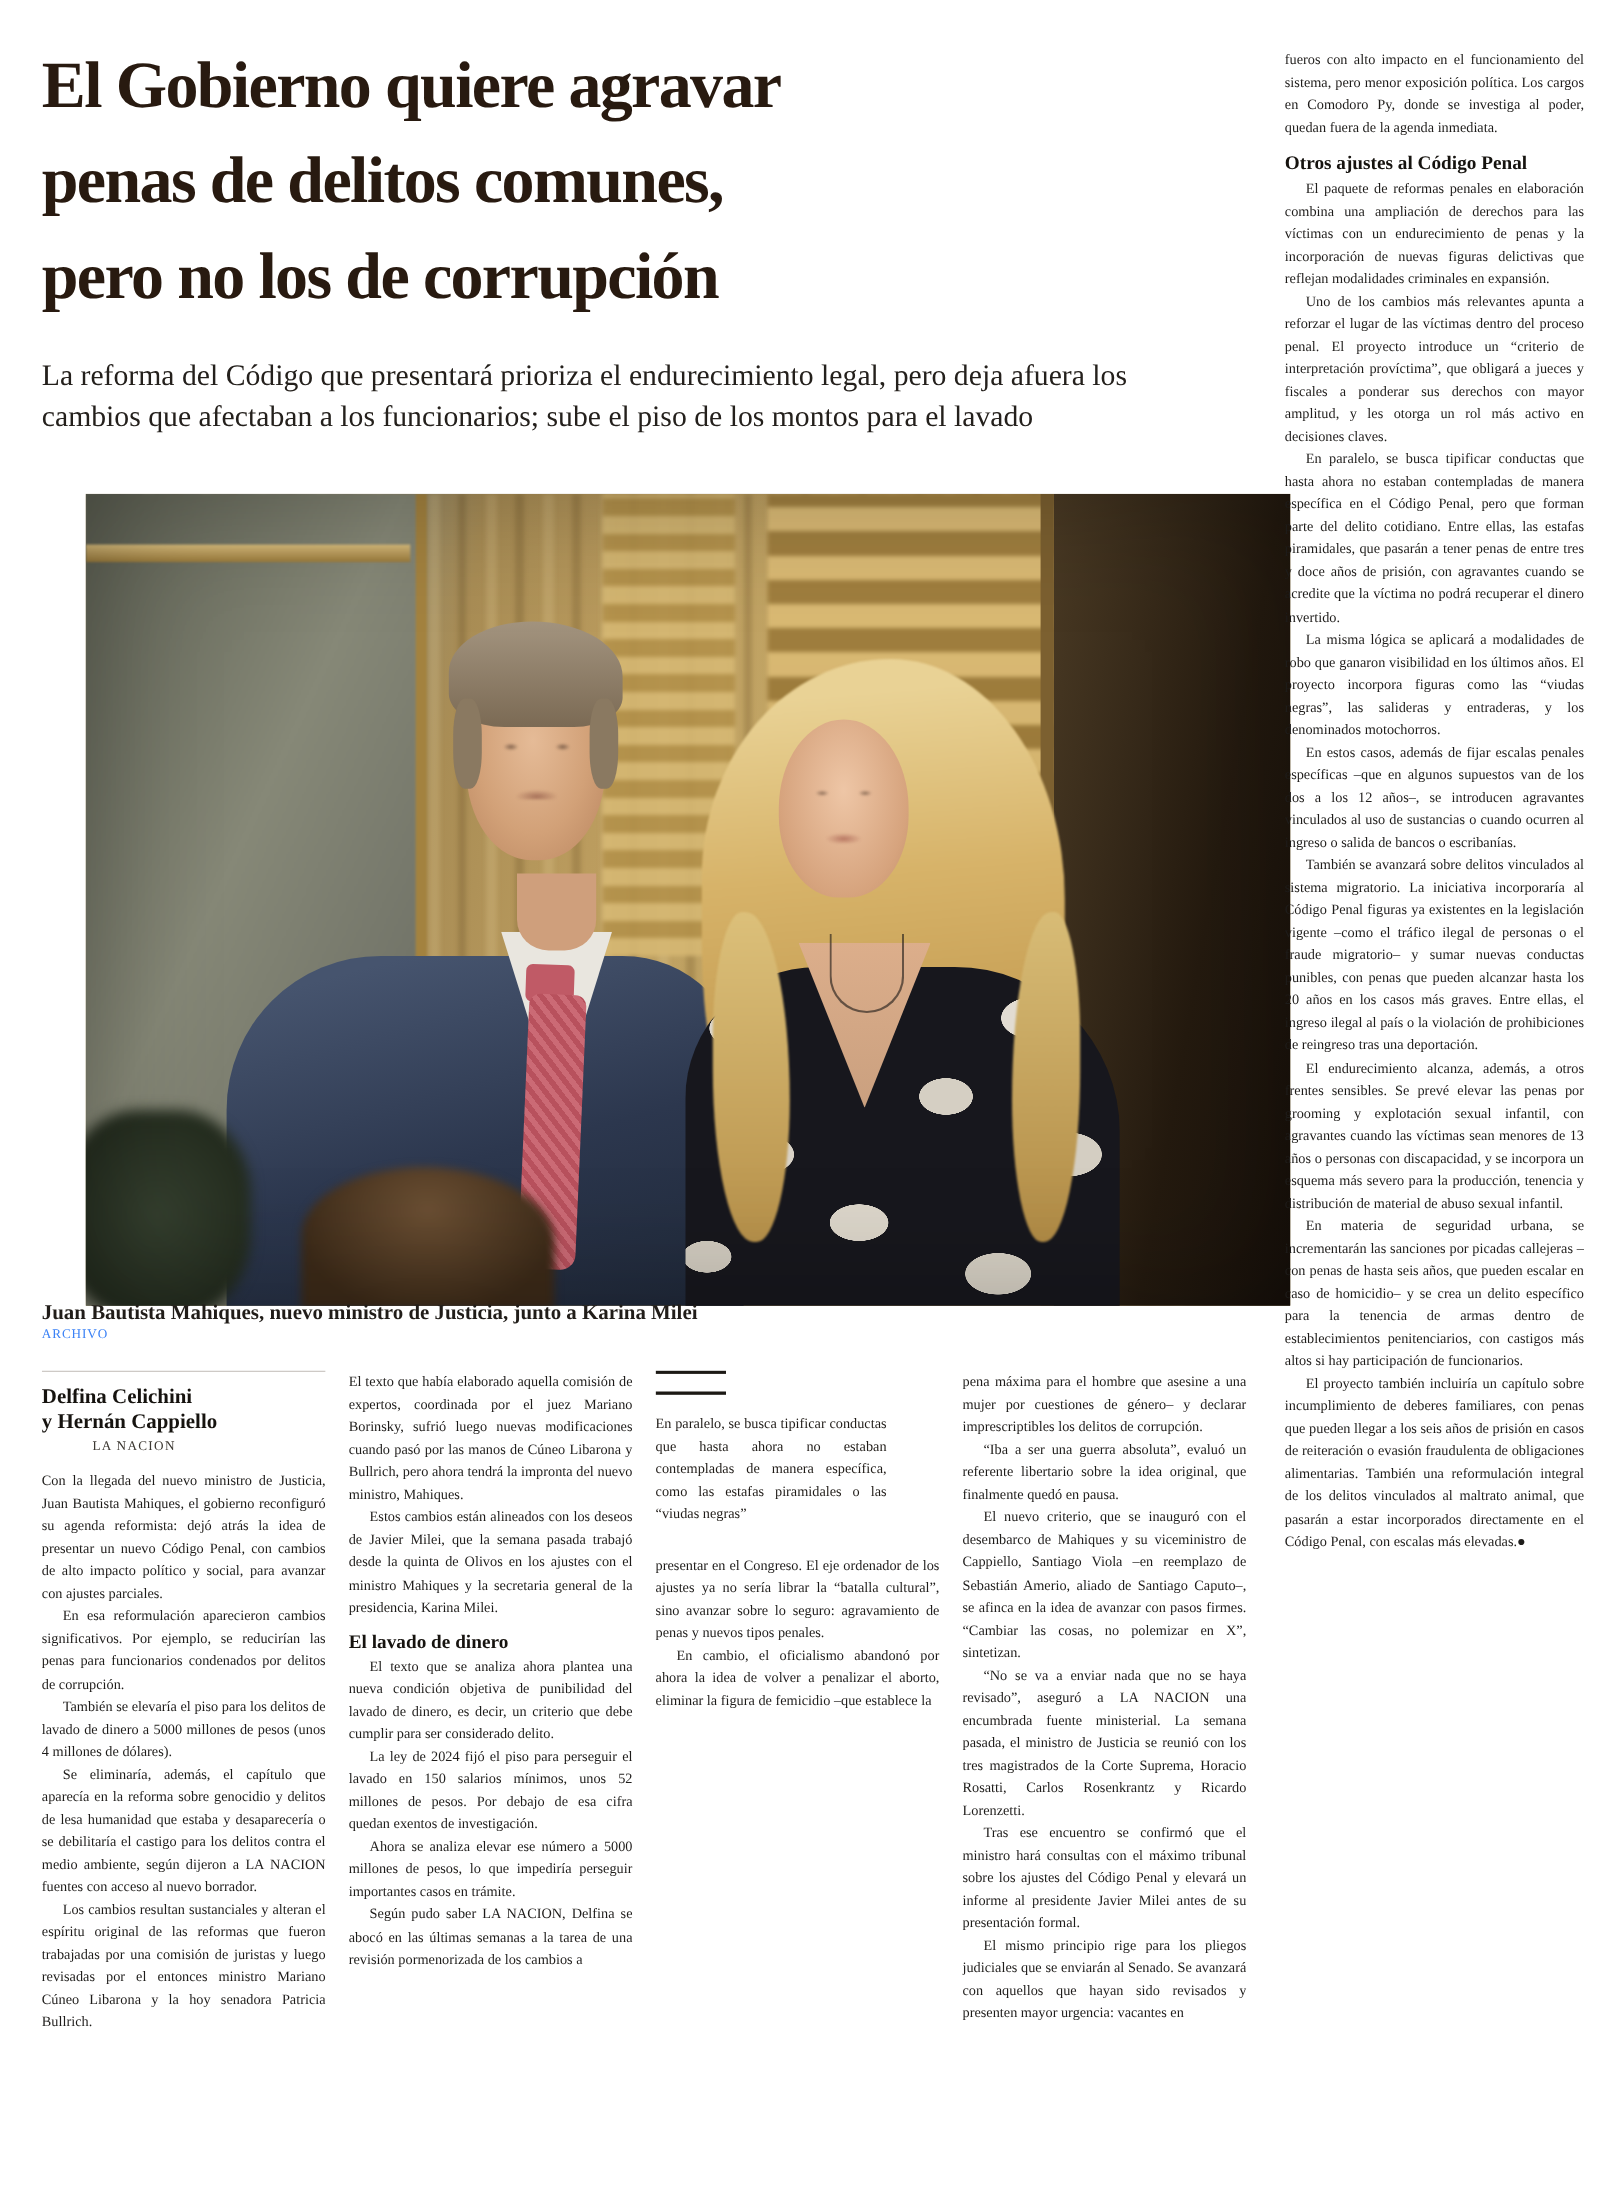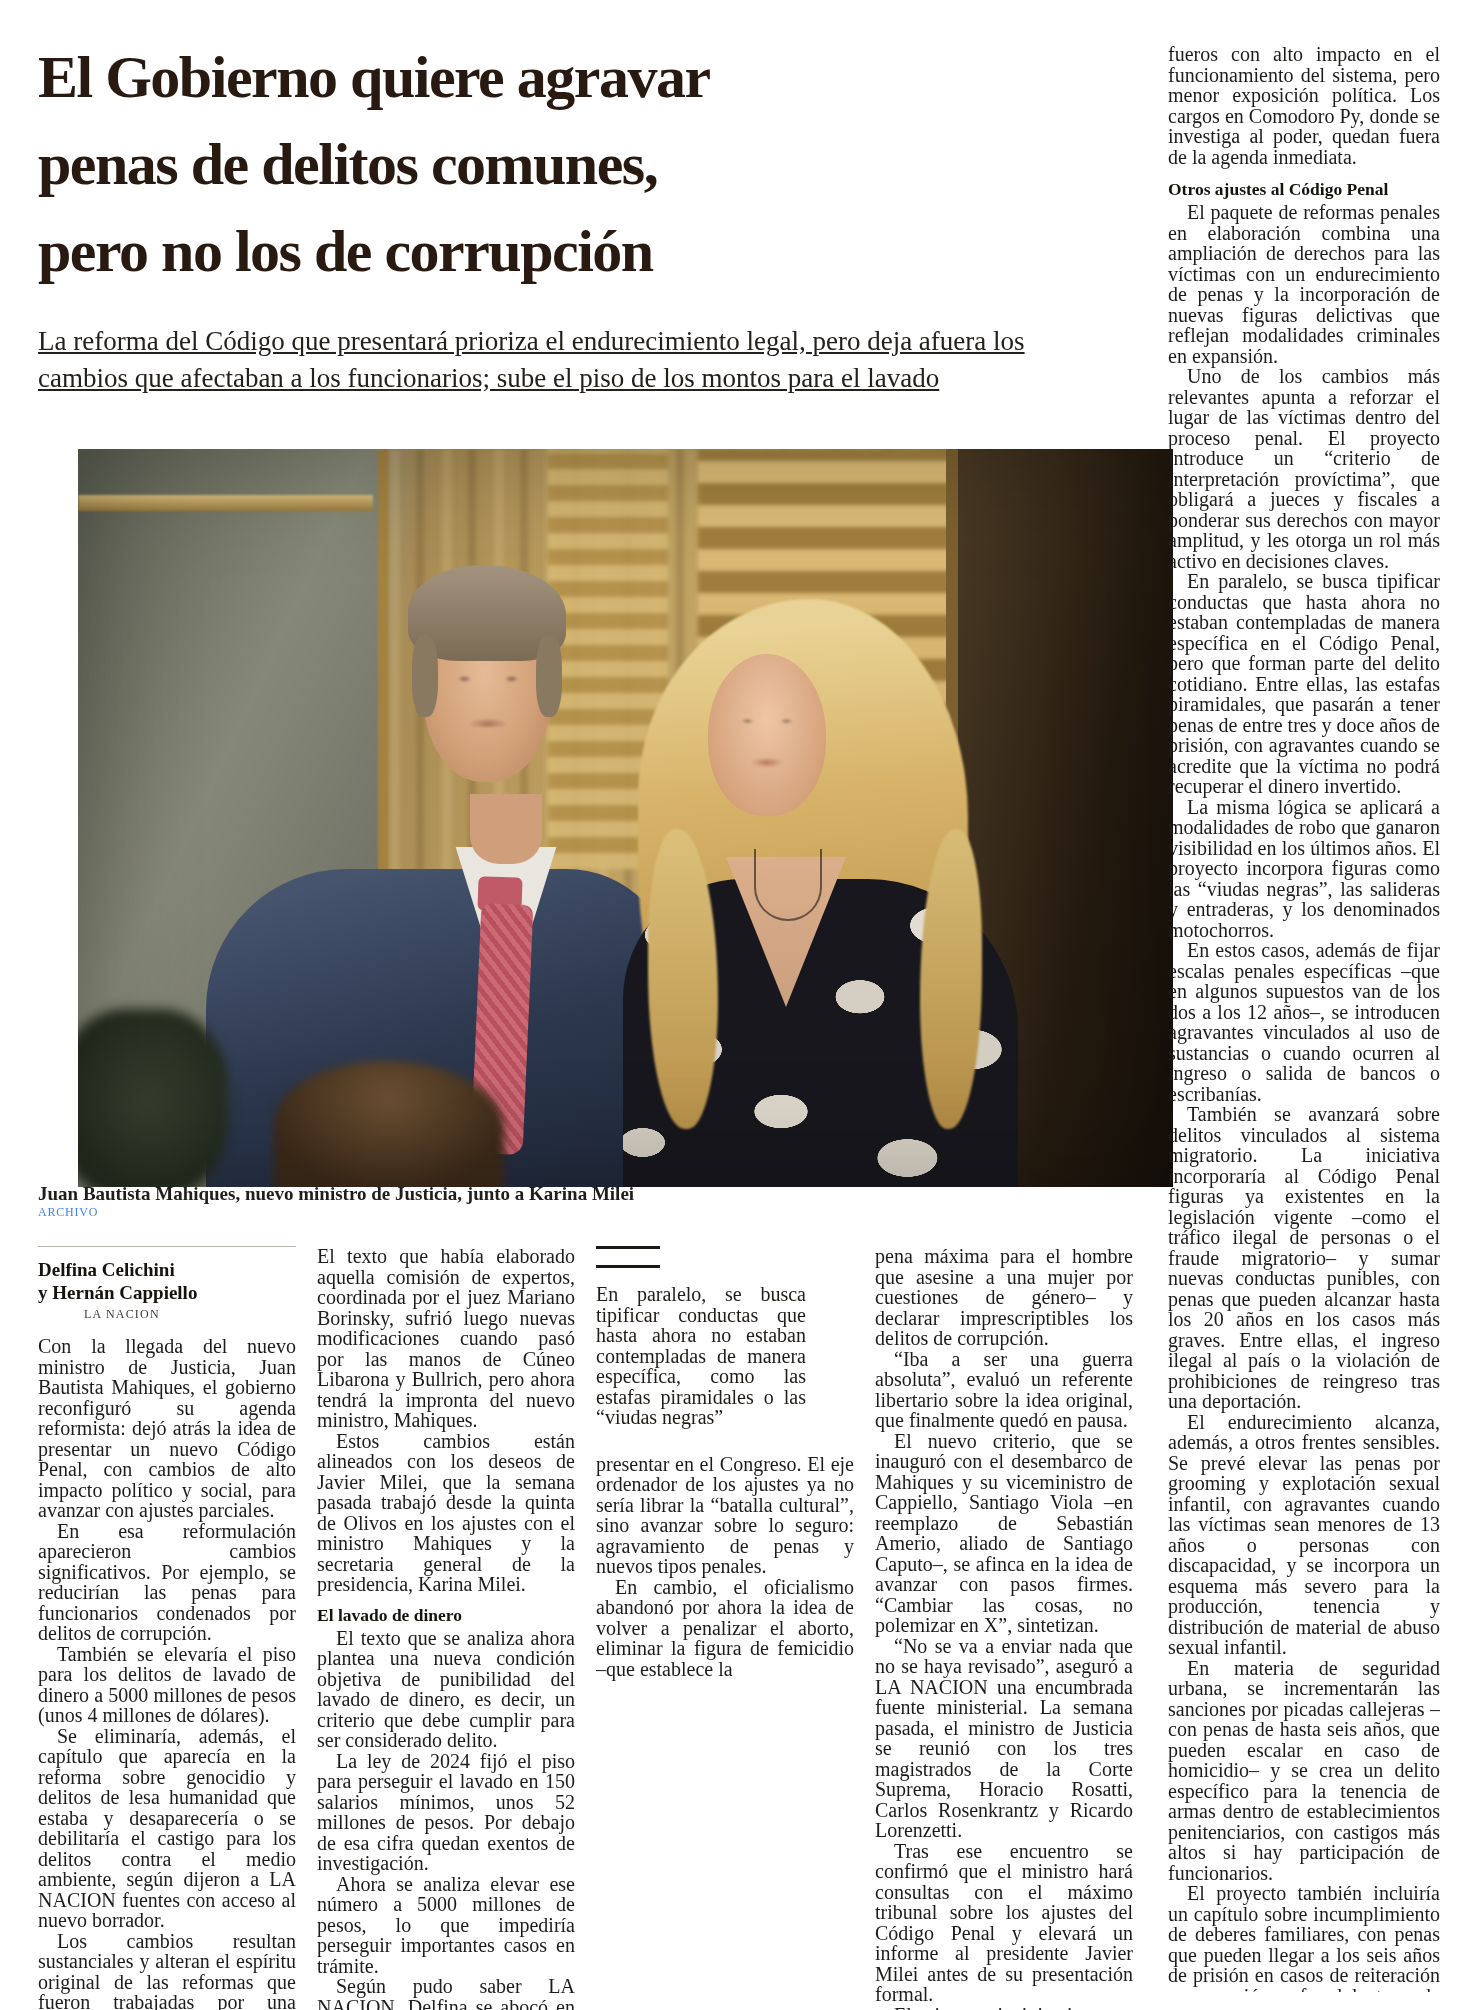--- a/index.html
+++ b/index.html
@@ -4,21 +4,21 @@
 <style>
   html,body{margin:0;padding:0;}
   body{
     width:1471px;height:2010px;position:relative;background:#ffffff;
     font-family:"Liberation Serif", serif;color:#1e1c1a;overflow:hidden;
     -webkit-font-smoothing:antialiased;
   }
   
   .head{position:absolute;left:38px;top:34px;width:1098px;}
   .hl{font-weight:700;font-size:60px;line-height:87px;letter-spacing:-1.5px;color:#281a10;}
-  .sub{margin-top:28px;font-size:27px;line-height:37px;color:#24201c;text-decoration:underline;}
+  .sub{margin-top:28px;font-size:27px;line-height:37px;color:#24201c;}
   
   .photo{position:absolute;left:38px;top:433px;width:1095px;height:738px;overflow:hidden;background:#8a7a50;}
   .photo div{position:absolute;}
   .ph-base{inset:0;background:linear-gradient(100deg,#62655a 0%,#7d7f71 14%,#8e8a74 20%,#a98d55 30%,#bb9c5e 42%,#c2a565 55%,#ad8c4c 68%,#8f6f3c 78%,#5b4629 88%,#2e2316 97%);}
   .ph-texture{inset:0;background:repeating-linear-gradient(90deg,rgba(255,235,180,.16) 0 10px,rgba(0,0,0,0) 10px 26px,rgba(70,45,10,.18) 26px 34px,rgba(0,0,0,0) 34px 52px);filter:blur(2px);}
   .ph-left{left:0;top:0;width:300px;height:100%;background:linear-gradient(115deg,#5c5f52,#868877 45%,#74766a 75%,#5e6155);border-right:10px solid #a3823f;filter:blur(1px);}
   .ph-molding{left:0;top:46px;width:295px;height:16px;background:linear-gradient(#d8bc7c,#9a7b3c);filter:blur(1px);}
   .ph-gilt-col{left:620px;top:0;width:260px;height:100%;background:repeating-linear-gradient(0deg,rgba(236,206,138,.55) 0 22px,rgba(130,98,40,.55) 22px 44px),linear-gradient(#caa75f,#97762f);filter:blur(2px);}
   .ph-gilt-panel{left:470px;top:0;width:120px;height:420px;background:repeating-linear-gradient(0deg,#d6b873 0 16px,#b3914a 16px 32px);filter:blur(2px);opacity:.9;}
   .ph-door{right:0;top:0;width:215px;height:100%;background:linear-gradient(100deg,#4a3a24,#241a0f 60%,#17100a);border-left:12px solid #7c6030;}
@@ -52,21 +52,21 @@
   .ph-fg-head{left:196px;top:612px;width:230px;height:130px;background:radial-gradient(ellipse at 50% 30%,#6b4f33,#3c2a18 75%);border-radius:48% 52% 0 0;filter:blur(4px);}
   .ph-fg-corner{left:-20px;top:560px;width:170px;height:190px;background:radial-gradient(#35402f,#1d2418);filter:blur(6px);border-radius:40%;}
   .ph-vignette{inset:0;box-shadow:inset 0 0 120px rgba(0,0,0,.28);}
   
   .caption-row{position:absolute;left:38px;top:1183px;width:1095px;display:flex;justify-content:space-between;align-items:baseline;flex-direction:column;}
   .cap{font-weight:700;font-size:19px;color:#211d19;}
   .credit{font-size:12px;letter-spacing:.8px;color:#3b82f6;}
   
   .cols{position:absolute;left:38px;top:1246px;width:1096px;height:766px;display:flex;gap:21px;overflow:hidden;}
   .col{flex:0 0 258px;width:258px;overflow:hidden;}
-  .col p, .rail p{margin:0;font-size:20px;line-height:20.5px;text-align:justify;text-indent:19px;}
+  .col p, .rail p{margin:0;font-size:13px;line-height:20.5px;text-align:justify;text-indent:19px;}
   p.noind{text-indent:0;}
   .thinrule{width:100%;height:1px;background:#b9b4ae;margin-bottom:11px;}
   .byline{margin-bottom:14px;}
   .author{font-weight:700;font-size:19px;line-height:23px;color:#16130f;}
   .agency{font-size:12px;letter-spacing:1.2px;color:#3c3832;margin-top:3px;margin-left:46px;}
   .colsubhead{margin:10px 0 2px 0;font-size:17.5px;font-weight:700;color:#16130f;}
   
   .qrule{width:64px;height:3px;background:#1c1915;margin:0 0 16px 0;}
   .quote{font-size:24px;line-height:29px;color:#201c18;text-align:left;text-indent:0 !important;width:210px;margin:0 0 26px 0 !important;}
   .afterquotes{margin-top:24px !important;}

